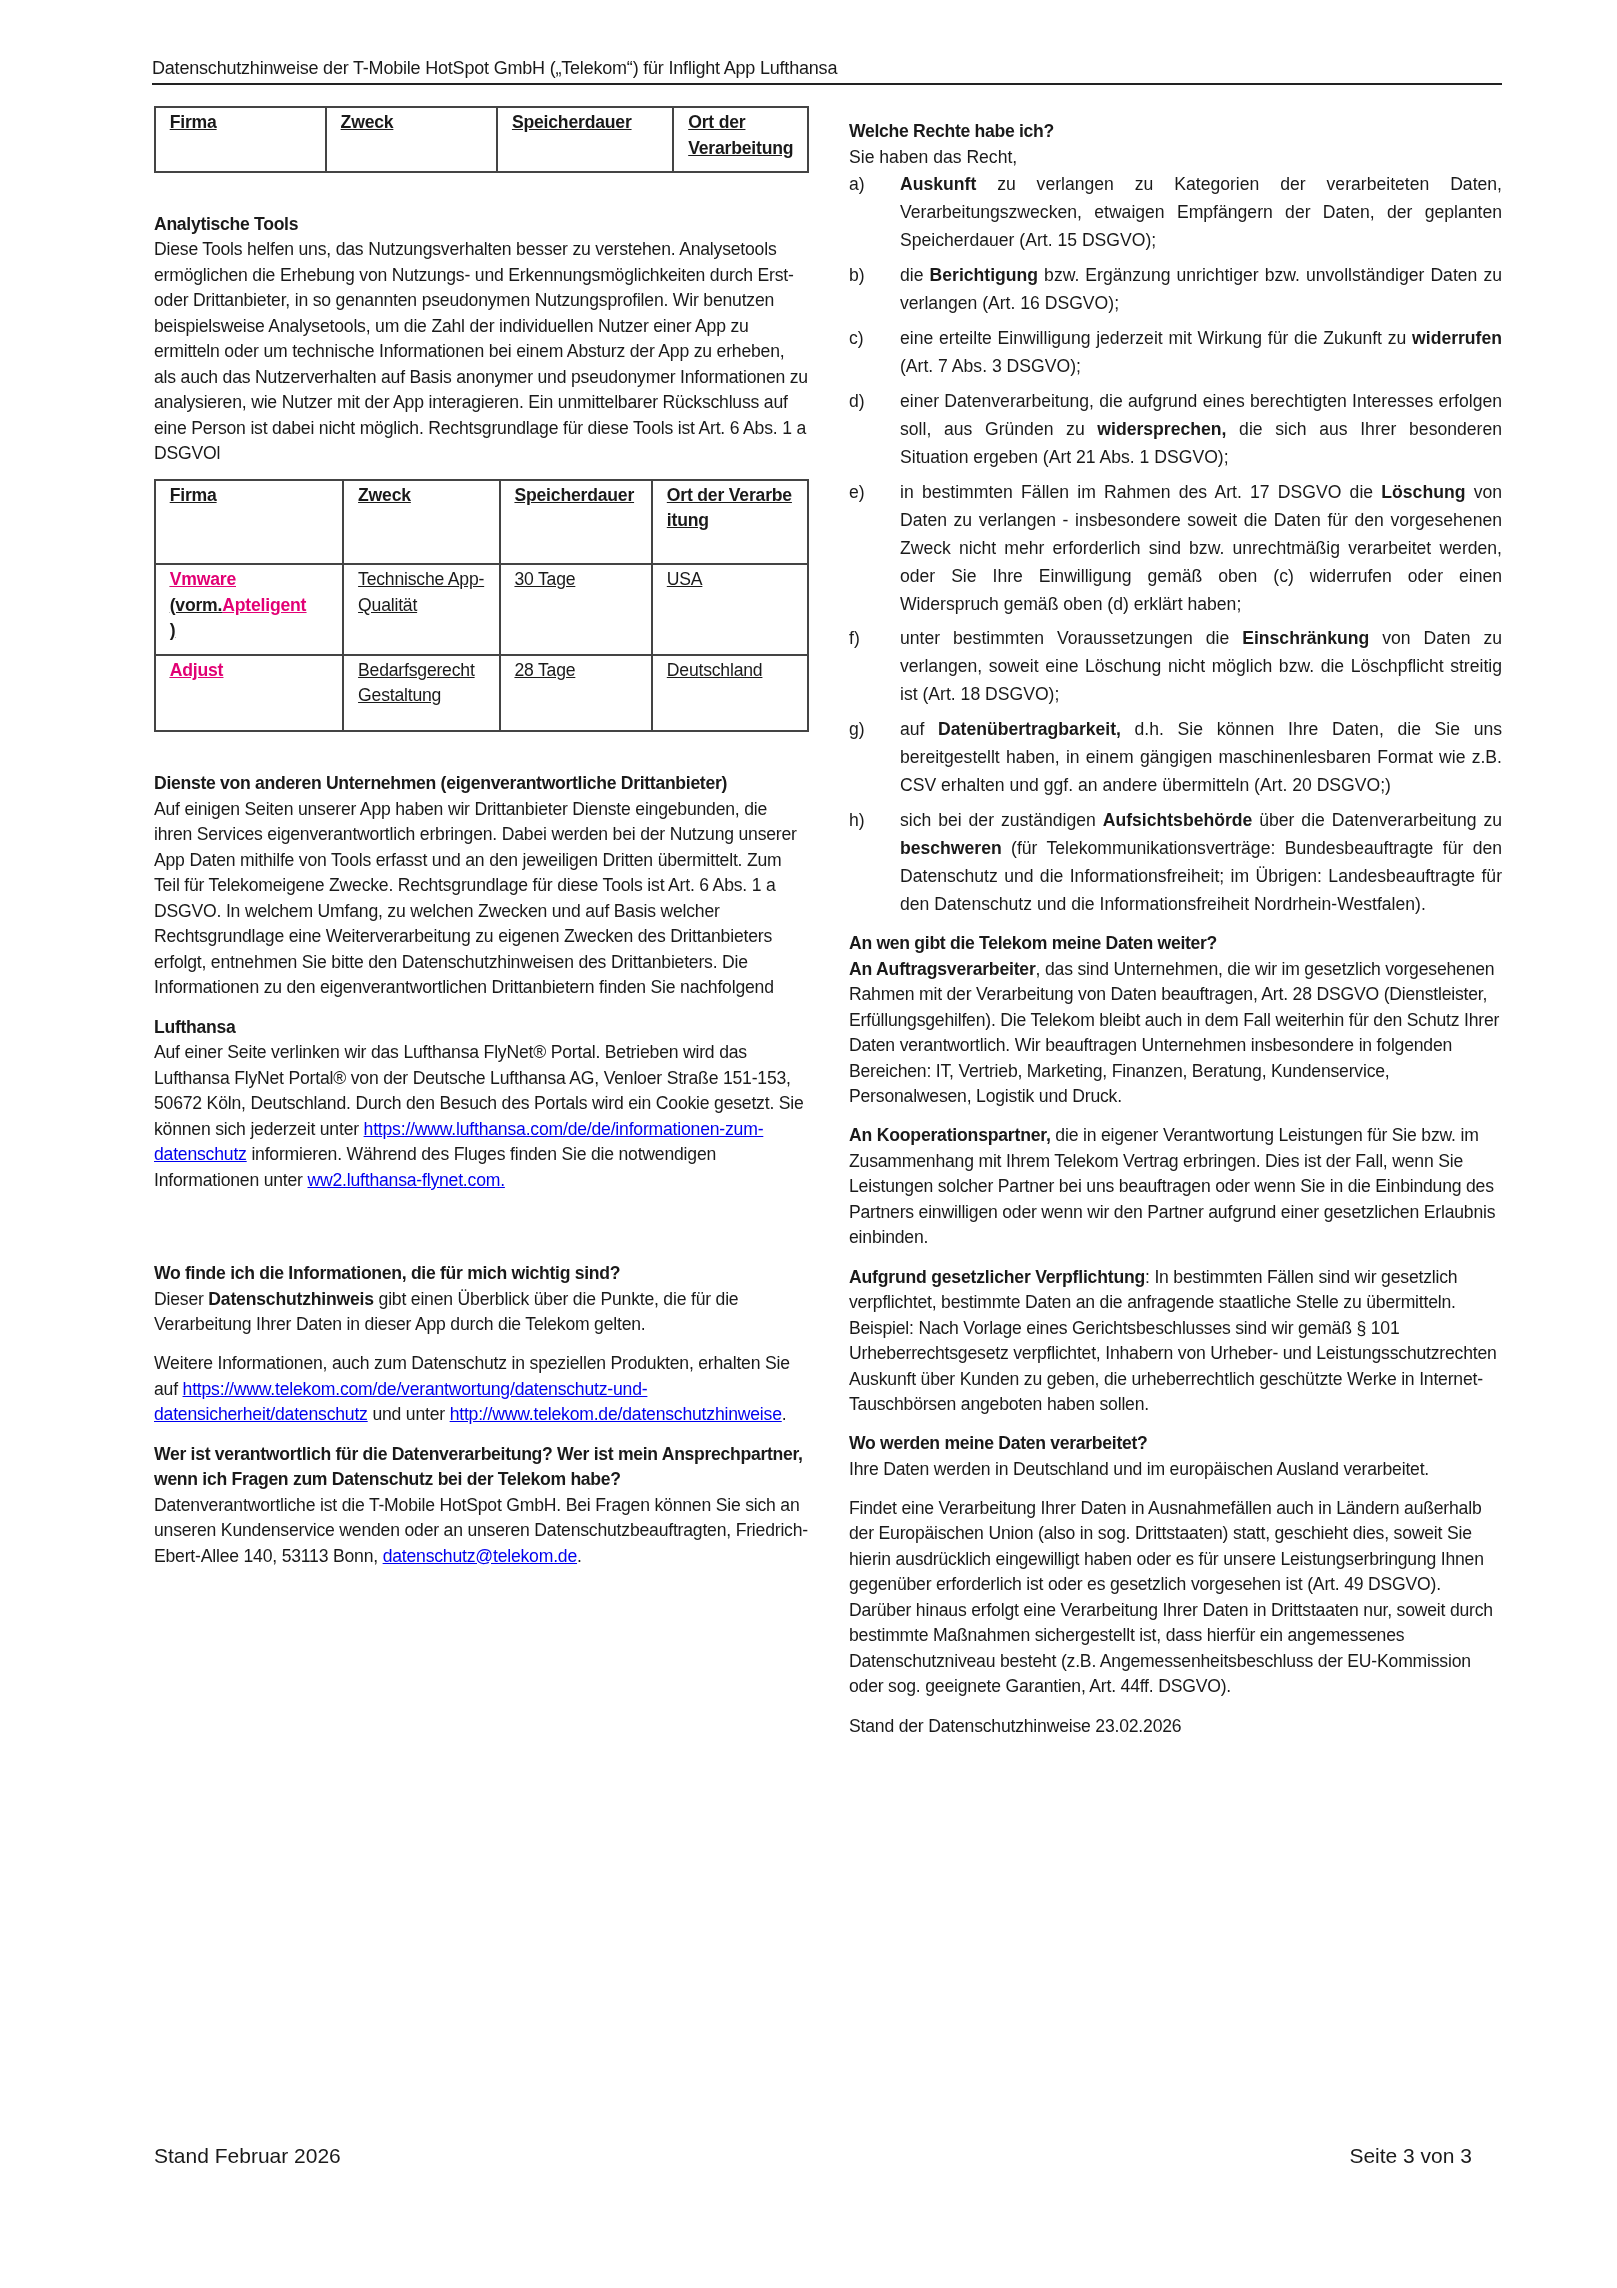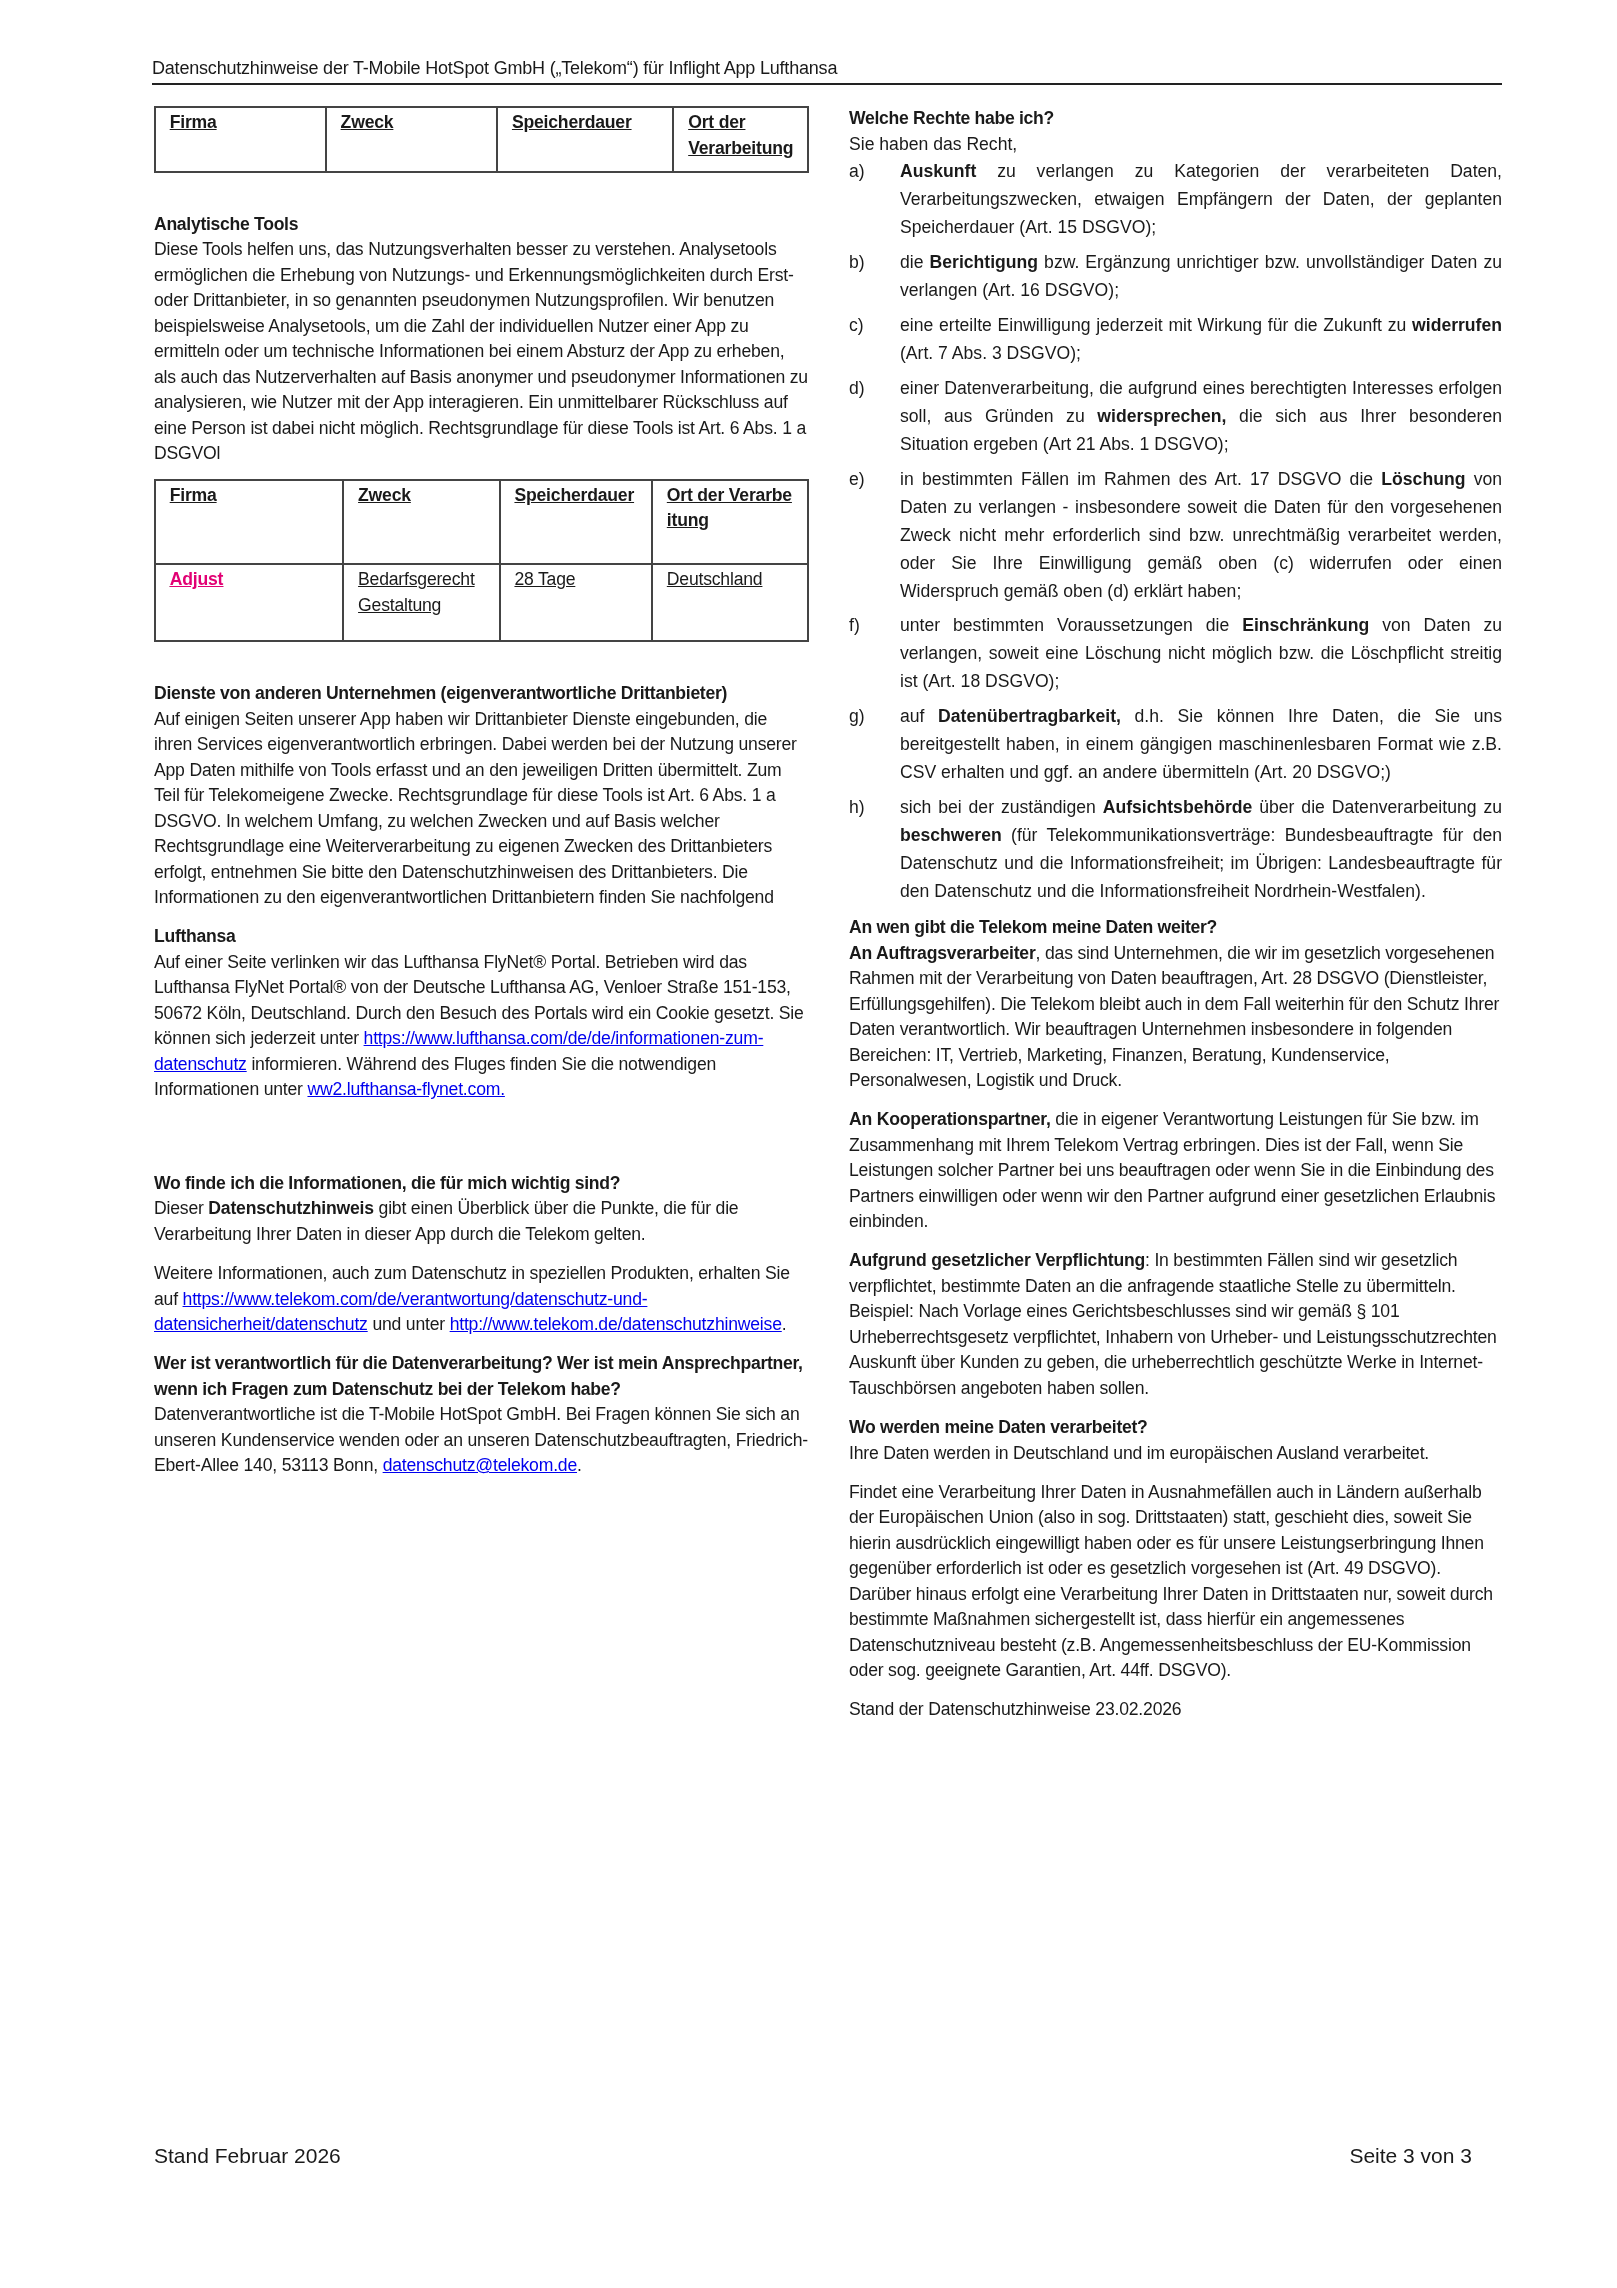--- a/index.html
+++ b/index.html
@@ -10,21 +10,21 @@
   }
   .header {
     position: absolute; left: 152px; top: 57px; width: 1350px;
     border-bottom: 2px solid #222; padding-bottom: 2.9px;
     font-size: 18px; line-height: 23.5px; letter-spacing: -0.2px;
   }
   .col { position: absolute; top: 106px; width: 655px; }
   .col-left { left: 154px; }
   .col-right { left: 849px; top: 106px; width: 653px; }
   p { margin: 0 0 13.7px 0; letter-spacing: -0.2px; }
-  .h { font-weight: bold; letter-spacing: -0.3px; }
+  .h { font-weight: bold; letter-spacing: -0.3px; margin-top: 13px; }
   b { font-weight: bold; }
   a { color: #0000ee; text-decoration: underline; }
   a.mag { color: #e20074; font-weight: bold; }
   table { border-collapse: collapse; width: 655px; margin-bottom: 39px; }
   td, th {
     border: 2px solid #444; vertical-align: top; text-align: left;
     padding: 2px 13.7px 9.8px 13.7px; font-size: 17.6px; line-height: 25.5px; letter-spacing: -0.2px; text-decoration: underline;
   }
   th { font-weight: bold; }
   .t1 td { height: 57px; }
@@ -62,20 +62,30 @@
   <div class="h">Analytische Tools</div>
   <p style="margin-bottom:11.8px">Diese Tools helfen uns, das Nutzungsverhalten besser zu verstehen. Analysetools ermöglichen die Erhebung von Nutzungs- und Erkennungsmöglichkeiten durch Erst- oder Drittanbieter, in so genannten pseudonymen Nutzungsprofilen. Wir benutzen beispielsweise Analysetools, um die Zahl der individuellen Nutzer einer App zu ermitteln oder um technische Informationen bei einem Absturz der App zu erheben, als auch das Nutzerverhalten auf Basis anonymer und pseudonymer Informationen zu analysieren, wie Nutzer mit der App interagieren. Ein unmittelbarer Rückschluss auf eine Person ist dabei nicht möglich. Rechtsgrundlage für diese Tools ist Art. 6 Abs. 1 a DSGVOl</p>
 
   <table class="t2">
     <tbody>
         <tr>
       <th style="width:159px">Firma</th>
       <th style="width:127px">Zweck</th>
       <th style="width:123px">Speicherdauer</th>
       <th>Ort der Verarbeitung</th>
+    </tr>
+    <tr>
+      <td class="firma">
+        <a class="mag">Vmware</a><br>
+        <b>(vorm.</b><a class="mag">Apteligent</a><br>
+        <b>)</b>
+      </td>
+      <td>Technische App-Qualität</td>
+      <td>30 Tage</td>
+      <td>USA</td>
     </tr>
     <tr>
       <td class="firma">
         <a class="mag">Adjust</a>
       </td>
       <td style="word-break:break-all">Bedarfsgerecht Gestaltung</td>
       <td>28 Tage</td>
       <td>Deutschland</td>
     </tr>
   </tbody>

